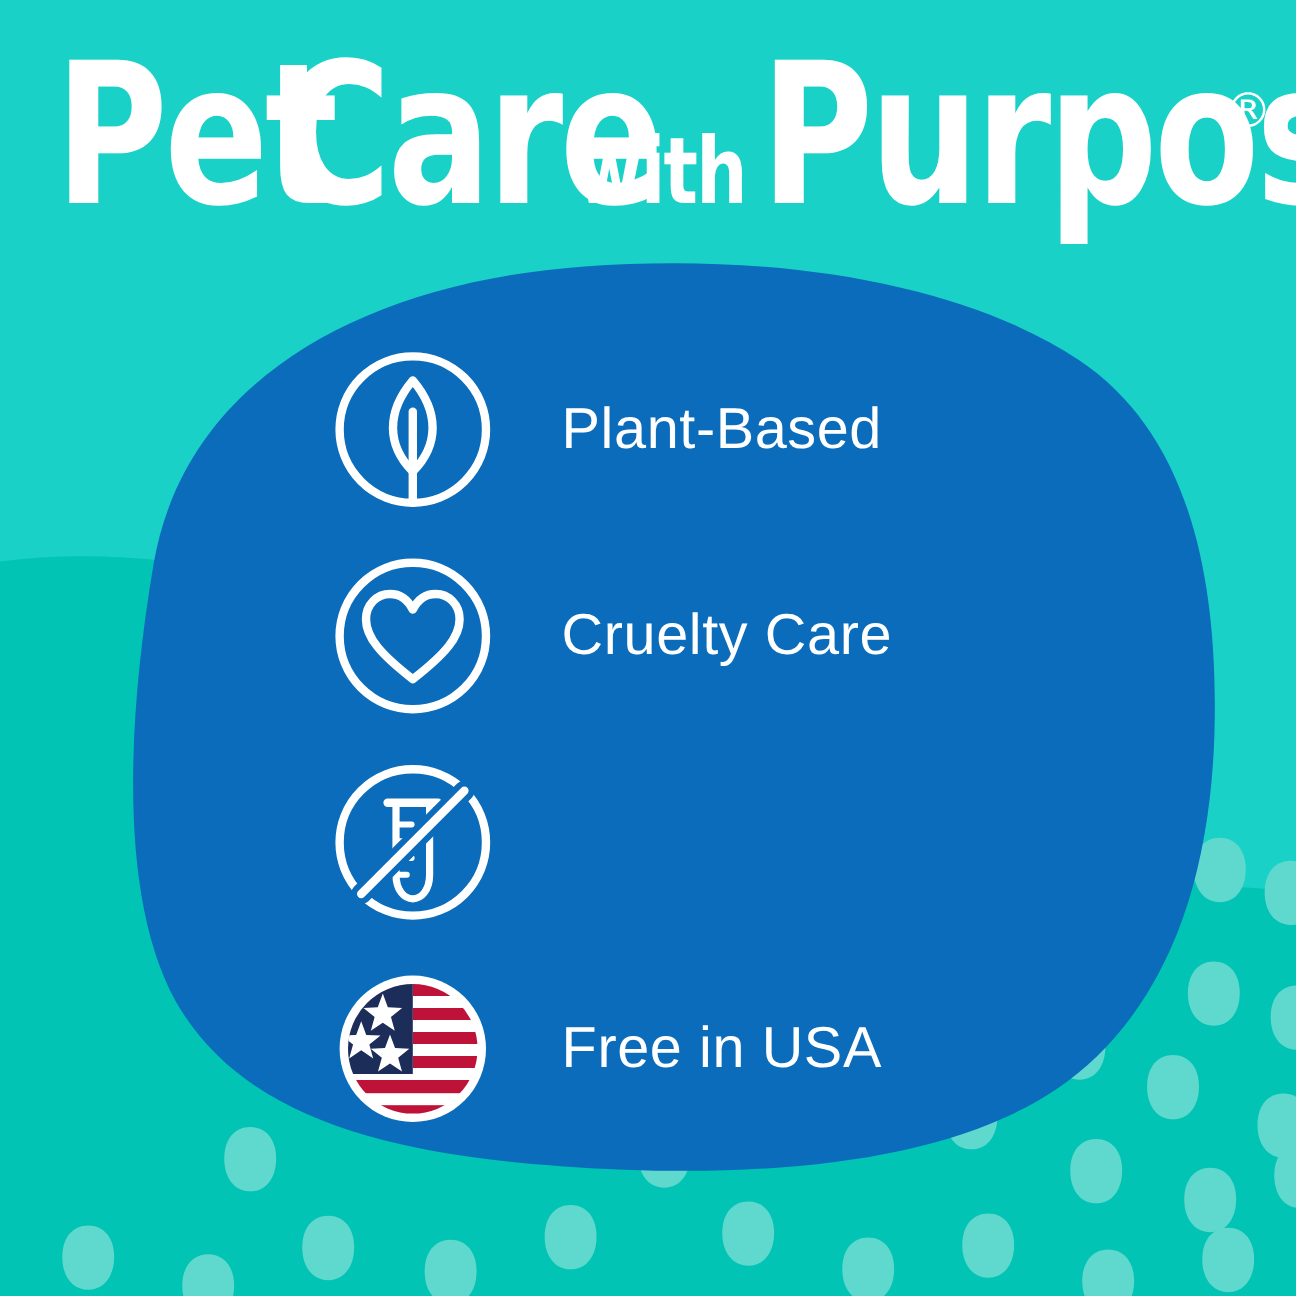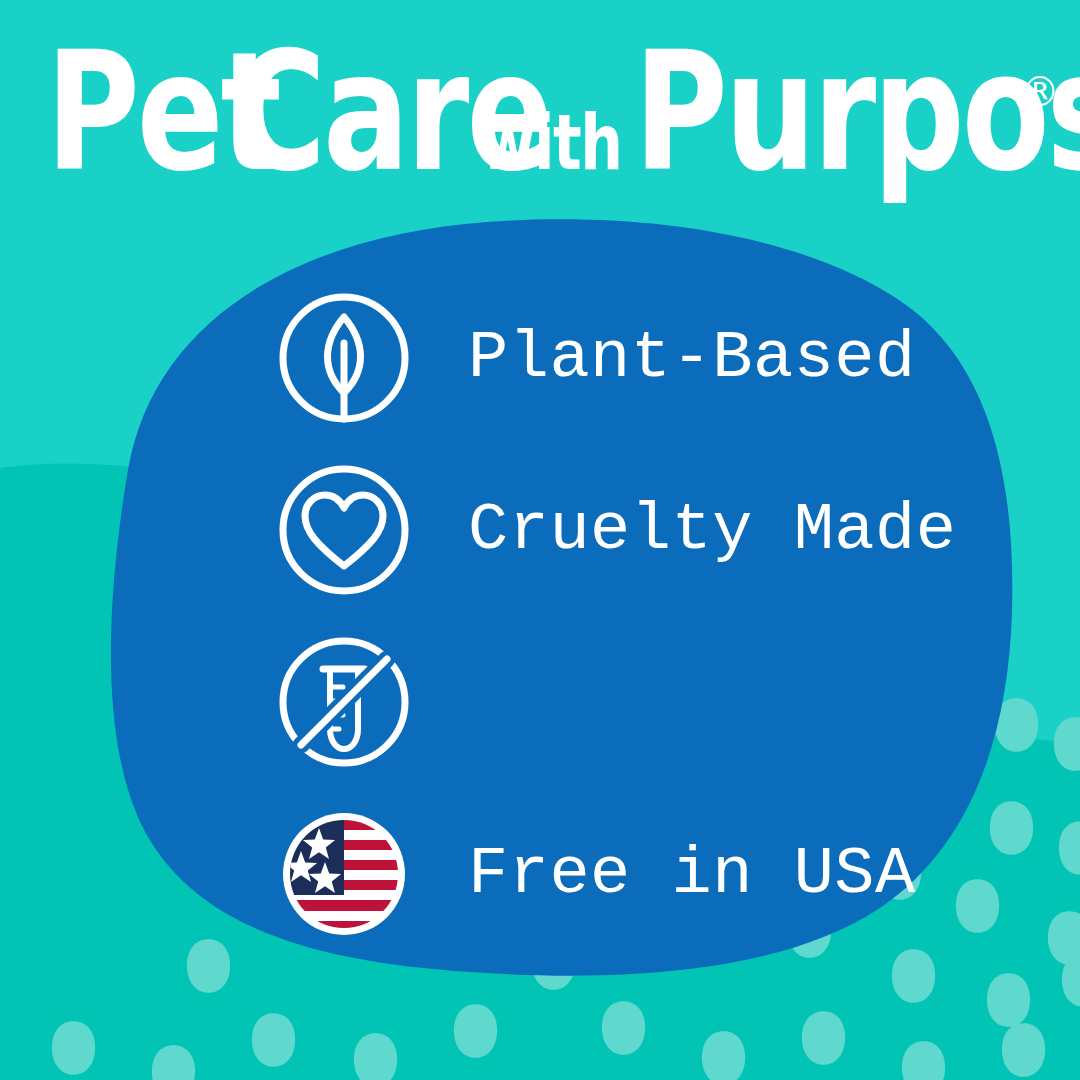--- a/index.html
+++ b/index.html
@@ -55,22 +55,22 @@
     height: 152px;
     flex: 0 0 152px;
     display: flex;
     align-items: center;
     justify-content: center;
   }
   .feature-icon svg { display: block; }
   .feature-label {
     margin-left: 48px;
     color: #ffffff;
-    font-family: Liberation Mono, monospace;
-    font-size: 67px;
+    font-family: Liberation Sans, sans-serif;
+    font-size: 48px;
     line-height: 1;
     letter-spacing: 0.5px;
     white-space: nowrap;
   }
 </style>
 </head>
 <body>
 
 <div id="poster">
 
@@ -175,21 +175,21 @@
           <circle cx="71" cy="71" r="61" fill="none" stroke="#ffffff" stroke-width="7"></circle>
           <path d="M71 107
                    C44 86 32 72 32 57
                    C32 45 41 36 52 36
                    C61 36 67 41 71 49
                    C75 41 81 36 90 36
                    C101 36 110 45 110 57
                    C110 72 98 86 71 107 Z" fill="none" stroke="#ffffff" stroke-width="7" stroke-linejoin="round"></path>
         </svg>
       </span>
-      <span class="feature-label">Cruelty Made</span>
+      <span class="feature-label">Cruelty Care</span>
     </div>
 
     <div class="feature-row">
       <span class="feature-icon">
         <svg width="142" height="142" viewBox="0 0 142 142">
           <circle cx="71" cy="71" r="61" fill="none" stroke="#ffffff" stroke-width="7"></circle>
 
           <path d="M57 40 L57 98 C57 111 64 118 71 118 C78 118 85 111 85 98 L85 40" fill="none" stroke="#ffffff" stroke-width="6" stroke-linecap="round"></path>
 
           <line x1="50" y1="38" x2="92" y2="38" stroke="#ffffff" stroke-width="7" stroke-linecap="round"></line>

